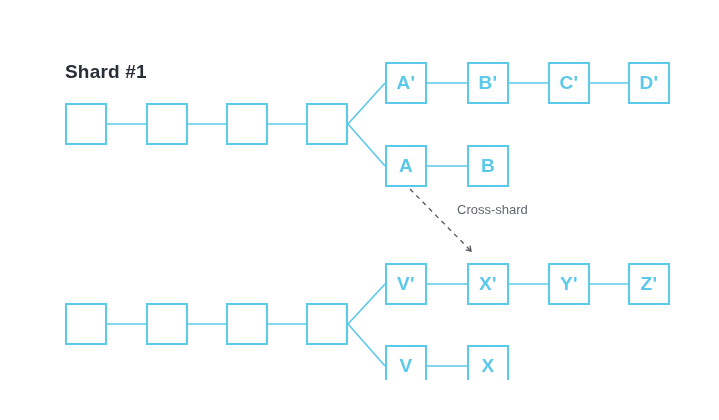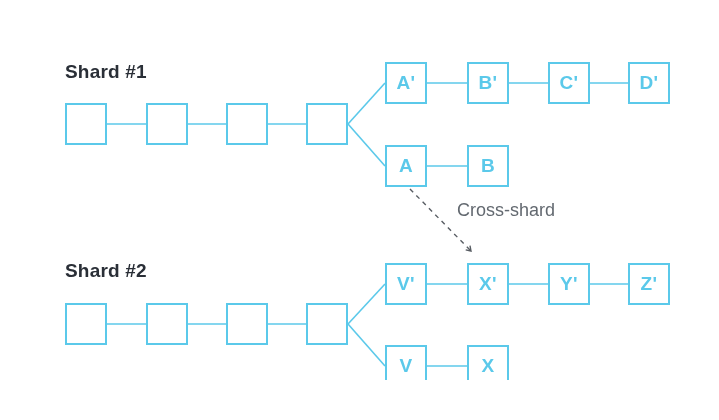--- a/index.html
+++ b/index.html
@@ -48,21 +48,21 @@
     z-index:2;
     font-weight:700;
     font-size:19px;
     color:var(--title,#2A2F37);
     letter-spacing:0.2px;
     white-space:nowrap;
   }
   .annotation{
     position:absolute;
     z-index:2;
-    font-size:18px;
+    font-size:13px;
     line-height:16.5px;
     color:var(--annotation,#636970);
     white-space:nowrap;
   }
 </style>
 </head>
 <body>
 
 <div class="canvas">
 
@@ -124,21 +124,20 @@
   <div class="block" style="left:548px;top:62px">C'</div>
   <div class="block" style="left:628px;top:62px">D'</div>
 
   <div class="block" style="left:385px;top:145px">A</div>
   <div class="block" style="left:467px;top:145px">B</div>
 
   <div class="annotation" style="left:457px;top:202px">
     <div>Cross-shard</div>
   </div>
 
-  <div class="shard-title" style="left:65px;top:260px">Shard #2</div>
 
   <div class="block" style="left:65px;top:303px"></div>
   <div class="block" style="left:146px;top:303px"></div>
   <div class="block" style="left:226px;top:303px"></div>
   <div class="block" style="left:306px;top:303px"></div>
 
   <div class="block" style="left:385px;top:263px">V'</div>
   <div class="block" style="left:467px;top:263px">X'</div>
   <div class="block" style="left:548px;top:263px">Y'</div>
   <div class="block" style="left:628px;top:263px">Z'</div>

